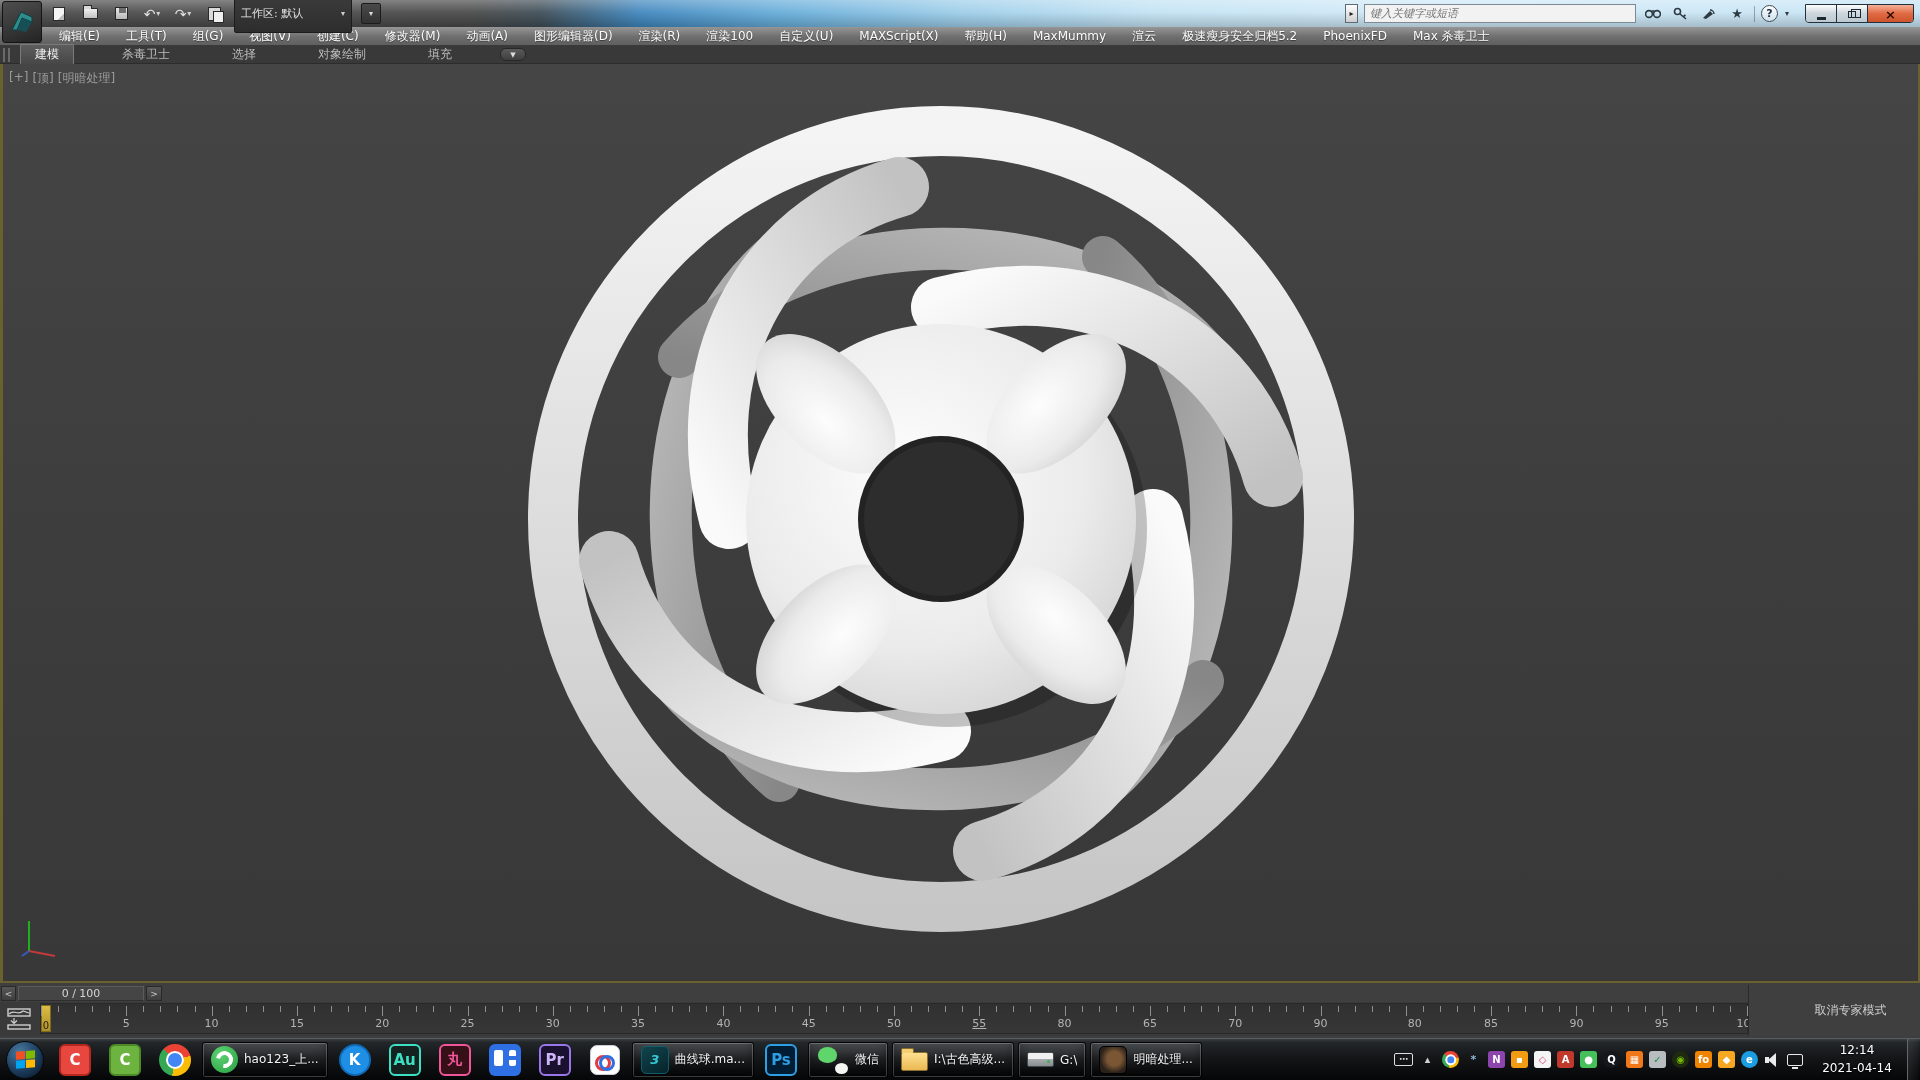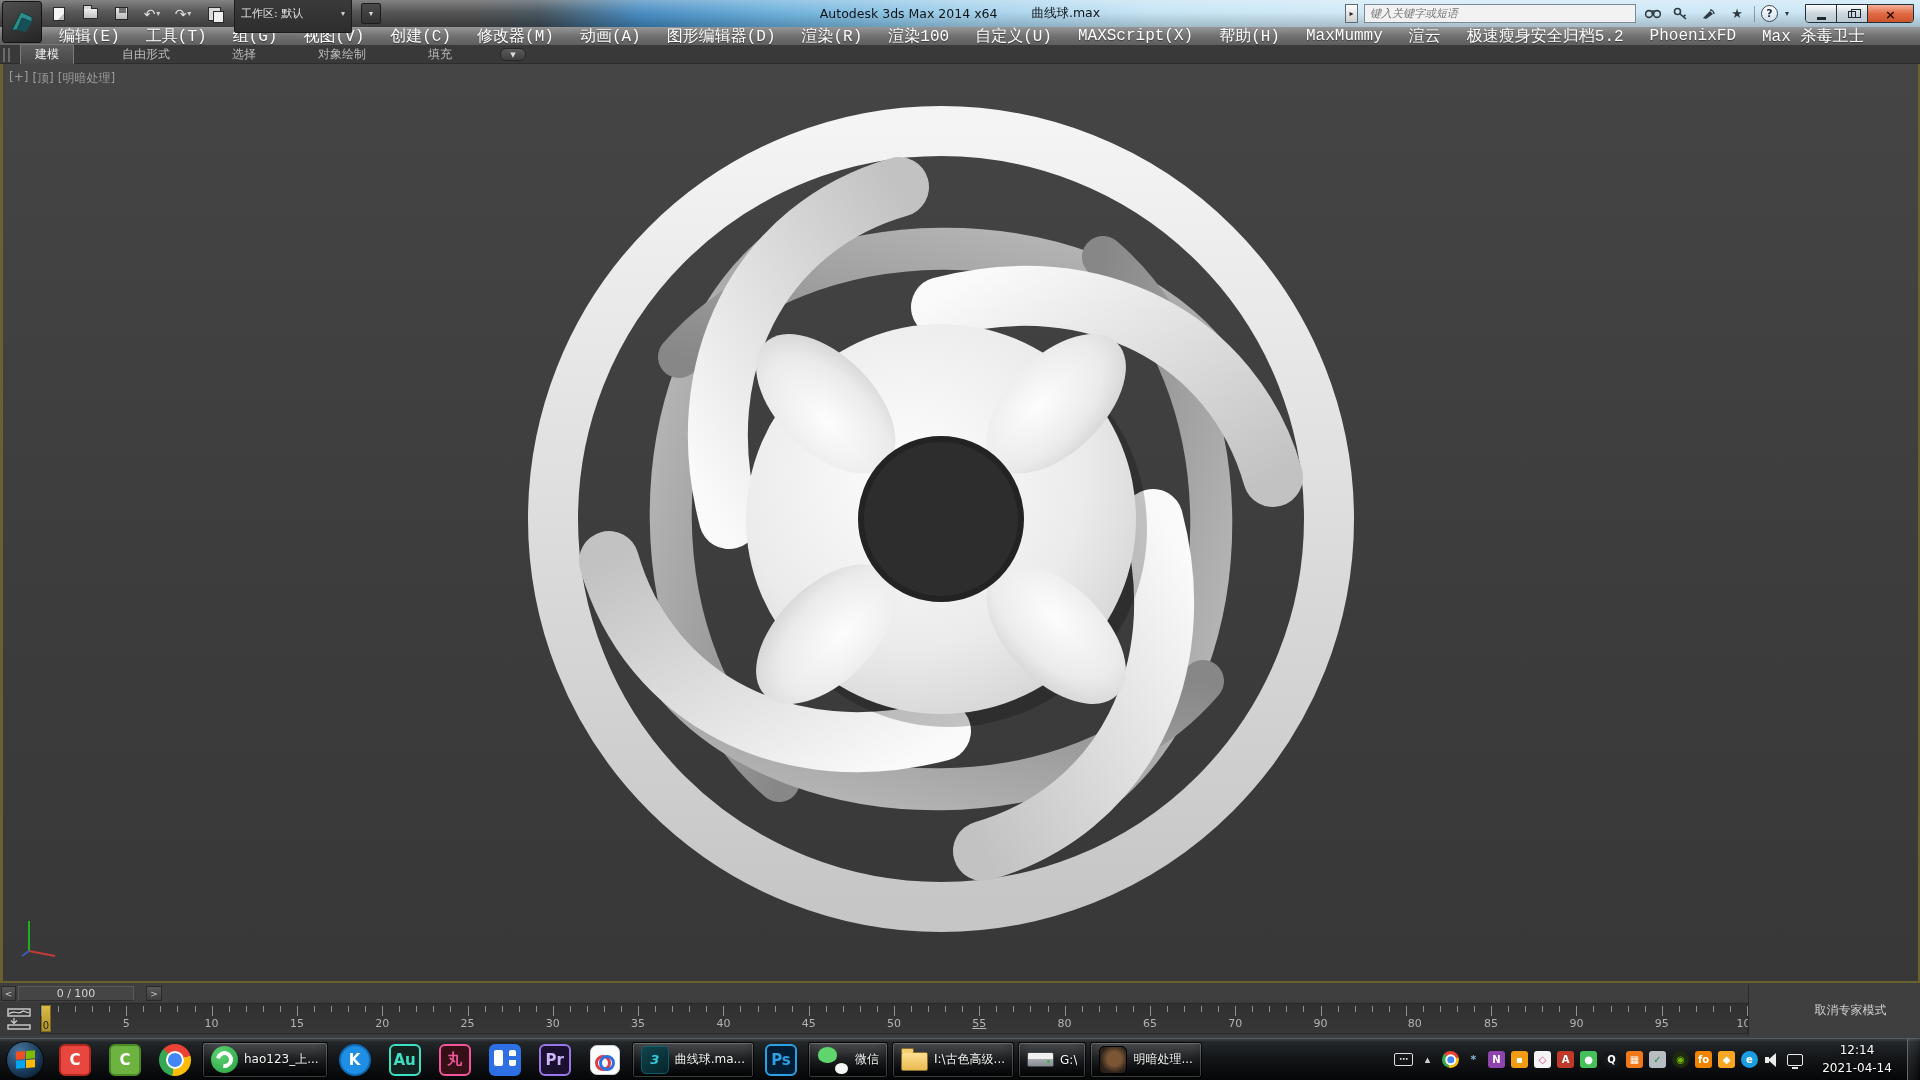--- a/index.html
+++ b/index.html
@@ -47,21 +47,21 @@
   .glyph-min { width:9px; height:3px; background:#1c2830; margin-top:7px; }
   .glyph-restore { width:8px; height:7px; border:1px solid #1c2830; background:transparent; position:relative; }
   .glyph-restore::before { content:""; position:absolute; left:2px; top:-3px; width:8px; height:7px; border:1px solid #1c2830; }
   #close-btn { width:45px; border-right:none; background:linear-gradient(#f6b09a,#e06a43 45%,#c84f28);
     color:#2a0d04; font-size:13px; font-weight:bold; }
 
   
   #menu-bar { position:absolute; left:0; top:27px; width:1920px; height:19px;
     background:linear-gradient(#969696,#6e6e6e 55%,#5f5f5f); border-bottom:1px solid #3a3a3a;
     display:flex; align-items:center; padding-left:46px; }
-  .menu-item { color:#fdfdfd; font-size:16px; padding:0 13px; text-shadow:0 1px 1px rgba(0,0,0,.45); white-space:nowrap;font-family:Liberation Mono, monospace; }
+  .menu-item { color:#fdfdfd; font-size:12px; padding:0 13px; text-shadow:0 1px 1px rgba(0,0,0,.45); white-space:nowrap; }
 
   
   #ribbon { position:absolute; left:0; top:46px; width:1920px; height:18px; background:#393939;
     display:flex; align-items:center; border-bottom:1px solid #2c2c2c; }
   #ribbon-grip { width:7px; height:14px; border-left:2px solid #6a6a6a; border-right:2px solid #6a6a6a; margin:0 10px 0 3px; }
   .ribbon-tab { color:#bdbdbd; font-size:12px; padding:1px 14px; margin-right:34px; white-space:nowrap; }
   .ribbon-tab.active { background:linear-gradient(#5d5d5d,#474747); border:1px solid #7a7a7a; color:#efefef; border-radius:1px; }
   #ribbon-min-btn { width:26px; height:13px; background:linear-gradient(#5a5a5a,#3f3f3f); border:1px solid #272727;
     border-radius:6px; color:#ddd; font-size:7px; display:flex; align-items:center; justify-content:center; }
 
@@ -72,21 +72,21 @@
   #vp-label { position:absolute; left:6px; top:6px; font-size:12px; color:#9b9b9b; display:flex; gap:4px; }
   #vp-label span { letter-spacing:0; }
   #axis-gizmo { position:absolute; left:12px; bottom:22px; }
 
   
   #tl-top { position:absolute; left:0; top:985px; width:1748px; height:17px; background:#3f3f3f; }
   .tl-btn { position:absolute; top:1px; height:15px; background:linear-gradient(#575757,#3e3e3e); border:1px solid #292929;
     color:#c9c9c9; font-size:9px; display:flex; align-items:center; justify-content:center; }
   #tl-prev { left:1px; width:15px; }
   #tl-next { left:146px; width:16px; }
-  #frame-box { position:absolute; left:18px; top:1px; width:116px; height:15px; background:#454545;
+  #frame-box { position:absolute; left:18px; top:1px; width:126px; height:15px; background:#454545;
     border:1px solid #5b5b5b; border-bottom-color:#2e2e2e; color:#d4d4d4; font-size:11px;
     display:flex; align-items:center; justify-content:center; }
   #tl-bottom { position:absolute; left:0; top:1002px; width:1748px; height:34px; background:#3a3a3a; }
   #minicurve-btn { position:absolute; left:6px; top:5px; }
   #ruler { position:absolute; left:40px; top:1px; width:1708px; height:31px; background:linear-gradient(#303030,#373737); border:1px solid #2a2a2a; }
   .tick { position:absolute; top:2px; width:1px; background:#8f8f8f; }
   .tick.minor { height:6px; } .tick.major { height:10px; }
   .tick-label { position:absolute; top:13px; transform:translateX(-50%); color:#b4b4b4; font-size:11px; }
   #time-slider-handle { position:absolute; left:0; top:1px; width:10px; height:27px;
     background:linear-gradient(#dcbc42,#ad902c); border:1px solid #7e6a1e; color:#2c2408;
@@ -186,24 +186,20 @@
       </span>
     <span class="qat-btn">
         <span class="ico-paste"></span>
       </span>
     <span id="workspace-box">
       <span>工作区: 默认</span>
       <span class="caret">▾</span>
     </span>
     <span id="ws-extra-btn">▾</span>
   </div>
-  <div id="title-text" class="tb-z">
-    <span>Autodesk 3ds Max  2014 x64</span>
-    <span>曲线球.max</span>
-  </div>
   <div id="infocenter" class="tb-z">
     <span id="search-arrow">▸</span>
     <input id="search-input" placeholder="键入关键字或短语" style="">
     <span class="ic-ico">
       <svg width="16" height="11" viewBox="0 0 16 11">
         <circle cx="4" cy="6" r="3.4" fill="none" stroke="#2e3a42" stroke-width="1.6"></circle>
         <circle cx="12" cy="6" r="3.4" fill="none" stroke="#2e3a42" stroke-width="1.6"></circle>
         <path d="M6.5 3 L9.5 3" stroke="#2e3a42" stroke-width="1.6"></path>
       </svg>
       </span>
@@ -252,21 +248,21 @@
       <span class="menu-item">渲云</span>
       <span class="menu-item">极速瘦身安全归档5.2</span>
       <span class="menu-item">PhoenixFD</span>
       <span class="menu-item">Max 杀毒卫士</span>
     </div>
 
   <div id="ribbon">
     <span id="ribbon-grip"></span>
     <span id="ribbon-tabs" style="display:flex;align-items:center">
         <span class="ribbon-tab active">建模</span>
-        <span class="ribbon-tab">自由形式</span>
+        <span class="ribbon-tab">杀毒卫士</span>
         <span class="ribbon-tab">选择</span>
         <span class="ribbon-tab">对象绘制</span>
         <span class="ribbon-tab">填充</span>
       </span>
     <span id="ribbon-min-btn">▼</span>
   </div>
 
   <div id="viewport">
     <div id="vp-label">
       <span>[+]</span>

